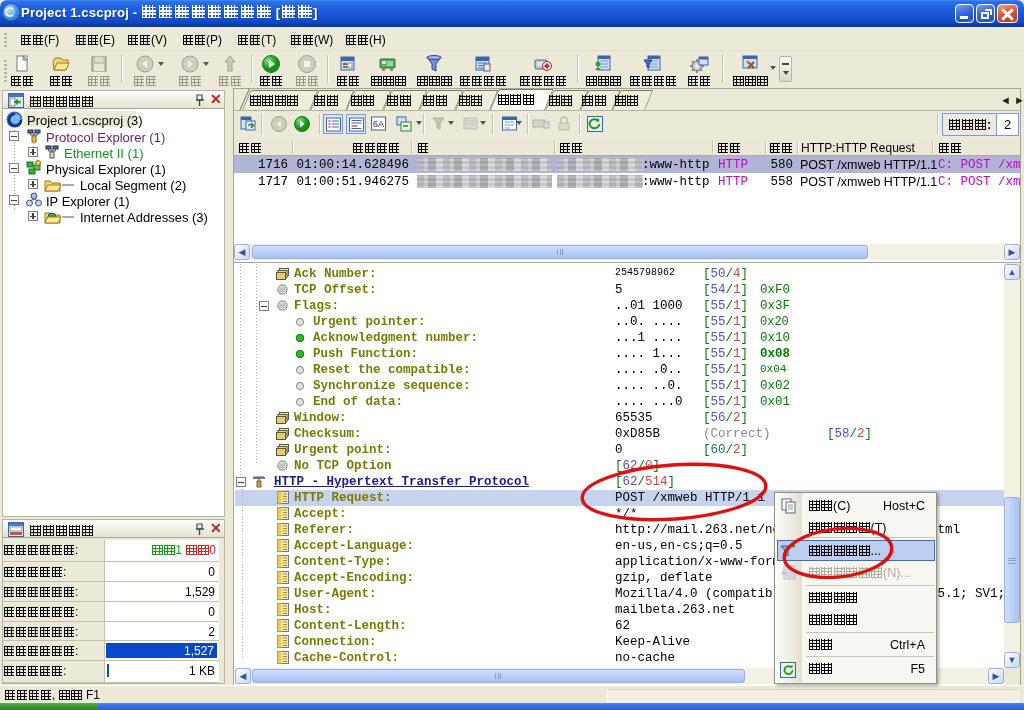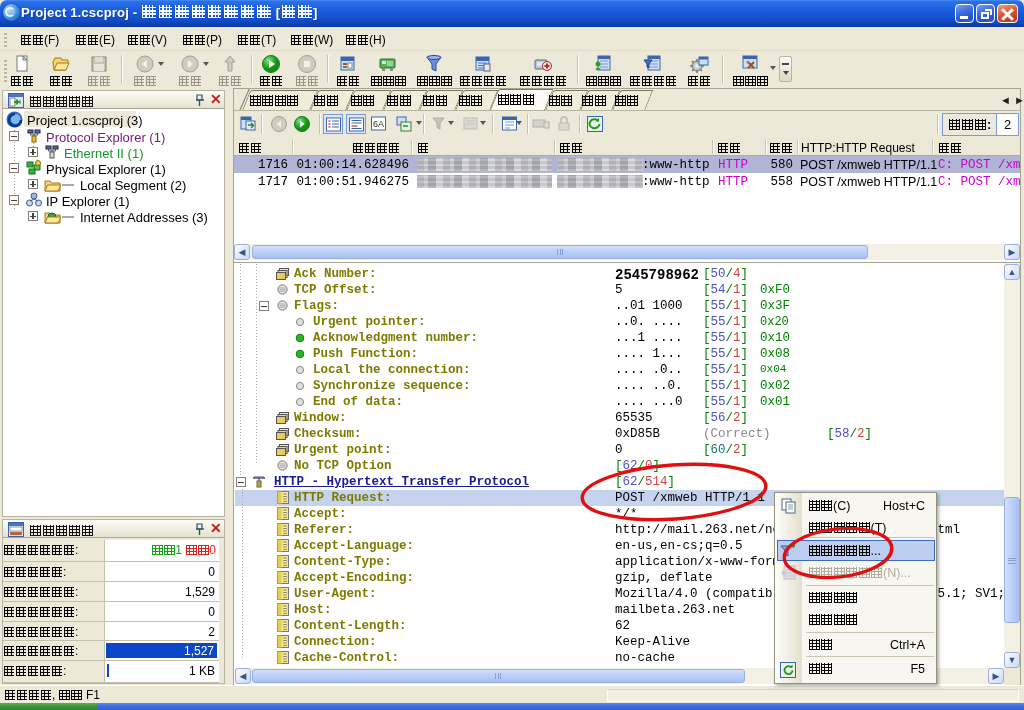--- a/index.html
+++ b/index.html
@@ -438,21 +438,21 @@
 <div class="ab" style="left:234px;top:244px;width:786px;height:16px;background:#f2f1e4"></div><div class="ab" style="left:234px;top:244px;width:16px;height:16px;border-radius:3px;border:1px solid #98b0e0;background:linear-gradient(135deg,#fdfeff,#c8d8f8);color:#3a567e;font-size:9px;text-align:center;line-height:15px">◀</div><div class="ab" style="left:1004px;top:244px;width:16px;height:16px;border-radius:3px;border:1px solid #98b0e0;background:linear-gradient(135deg,#fdfeff,#c8d8f8);color:#3a567e;font-size:9px;text-align:center;line-height:15px">▶</div><div class="ab" style="left:252px;top:245px;width:616px;height:14px;border-radius:3px;background:linear-gradient(180deg,#cfdefc,#bcd0f8 50%,#a8c0f0);border:1px solid #98b0e0"></div><div class="ab" style="left:557px;top:249px;width:7px;height:6px;background:repeating-linear-gradient(90deg,#88a0d8 0 1px,transparent 1px 2.5px)"></div>
 <div class="ab" style="left:234px;top:262px;width:786px;height:423px;background:#fff;border-top:1px solid #a8a494"></div>
 <div class="ab" style="left:240px;top:263px;width:1px;height:224px;background:repeating-linear-gradient(0deg,#aaa 0 1px,transparent 1px 3px)"></div>
 <div class="ab" style="left:256px;top:263px;width:1px;height:200px;background:repeating-linear-gradient(0deg,#aaa 0 1px,transparent 1px 3px)"></div>
 <svg class="ab" style="left:276px;top:268px" width="14" height="12" viewBox="0 0 14 12">
     <rect x="3.5" y="0.5" width="9" height="7" fill="#f8e898" stroke="#555"></rect>
     <rect x="2" y="2.5" width="9" height="7" fill="#f0d878" stroke="#555"></rect>
     <rect x="0.5" y="4.5" width="9" height="7" fill="#e8cc60" stroke="#555"></rect>
   </svg>
 <div class="ab mono" style="left:294px;top:267px;font-size:12.5px;white-space:pre;color:#7d7a00;font-weight:bold">Ack Number:</div>
-<div class="ab mono" style="left:615px;top:267px;font-size:14px;white-space:pre;font-weight:bold;">2545798962</div>
+<div class="ab mono" style="left:615px;top:267px;font-size:10px;white-space:pre;">2545798962</div>
 <div class="ab mono" style="left:703px;top:267px;font-size:12.5px;white-space:pre;"><span style="color:#008000">[</span><span style="color:#5050c8">50</span><span style="color:#008000">/</span><span style="color:#cc4444">4</span><span style="color:#008000">]</span></div>
 <svg class="ab" style="left:277px;top:284px" width="11" height="11" viewBox="0 0 11 11">
     <circle cx="5.5" cy="5.5" r="4.6" fill="#e8e8e4" stroke="#777"></circle>
     <path d="M2.5 4h6M2.5 5.7h6M2.5 7.3h6" stroke="#999" stroke-width="0.8"></path>
   </svg>
 <div class="ab mono" style="left:294px;top:283px;font-size:12.5px;white-space:pre;color:#7d7a00;font-weight:bold">TCP Offset:</div>
 <div class="ab mono" style="left:615px;top:283px;font-size:12.5px;white-space:pre;">5</div>
 <div class="ab mono" style="left:703px;top:283px;font-size:12.5px;white-space:pre;"><span style="color:#008000">[</span><span style="color:#5050c8">54</span><span style="color:#008000">/</span><span style="color:#cc4444">1</span><span style="color:#008000">]</span></div>
 <div class="ab mono" style="left:760px;top:283px;font-size:12.5px;white-space:pre;"><span style="color:#008000">0xF0</span></div>
 <div class="ab" style="left:259px;top:301px;width:10px;height:10px;background:#fff;border:1px solid #848078">
@@ -479,25 +479,25 @@
 <div class="ab mono" style="left:313px;top:331px;font-size:12.5px;white-space:pre;color:#7d7a00;font-weight:bold">Acknowledgment number:</div>
 <div class="ab mono" style="left:615px;top:331px;font-size:12.5px;white-space:pre;">...1 ....</div>
 <div class="ab mono" style="left:703px;top:331px;font-size:12.5px;white-space:pre;"><span style="color:#008000">[</span><span style="color:#5050c8">55</span><span style="color:#008000">/</span><span style="color:#cc4444">1</span><span style="color:#008000">]</span></div>
 <div class="ab mono" style="left:760px;top:331px;font-size:12.5px;white-space:pre;"><span style="color:#008000">0x10</span></div>
 <svg class="ab" style="left:295px;top:349px" width="10" height="10" viewBox="0 0 10 10">
     <circle cx="5" cy="5" r="3.8" fill="#2ab82a" stroke="#117a11"></circle>
   </svg>
 <div class="ab mono" style="left:313px;top:347px;font-size:12.5px;white-space:pre;color:#7d7a00;font-weight:bold">Push Function:</div>
 <div class="ab mono" style="left:615px;top:347px;font-size:12.5px;white-space:pre;">.... 1...</div>
 <div class="ab mono" style="left:703px;top:347px;font-size:12.5px;white-space:pre;"><span style="color:#008000">[</span><span style="color:#5050c8">55</span><span style="color:#008000">/</span><span style="color:#cc4444">1</span><span style="color:#008000">]</span></div>
-<div class="ab mono" style="left:760px;top:347px;font-size:12.5px;white-space:pre;"><span style="color:#008000">0x08</span></div>
+<div class="ab mono" style="left:760px;top:347px;font-size:12.5px;white-space:pre;font-weight:bold;"><span style="color:#008000">0x08</span></div>
 <svg class="ab" style="left:295px;top:365px" width="10" height="10" viewBox="0 0 10 10">
     <circle cx="5" cy="5" r="3.6" fill="#e0e0dc" stroke="#888"></circle>
   </svg>
-<div class="ab mono" style="left:313px;top:363px;font-size:12.5px;white-space:pre;color:#7d7a00;font-weight:bold">Local the connection:</div>
+<div class="ab mono" style="left:313px;top:363px;font-size:12.5px;white-space:pre;color:#7d7a00;font-weight:bold">Reset the compatible:</div>
 <div class="ab mono" style="left:615px;top:363px;font-size:12.5px;white-space:pre;">.... .0..</div>
 <div class="ab mono" style="left:703px;top:363px;font-size:12.5px;white-space:pre;"><span style="color:#008000">[</span><span style="color:#5050c8">55</span><span style="color:#008000">/</span><span style="color:#cc4444">1</span><span style="color:#008000">]</span></div>
 <div class="ab mono" style="left:760px;top:363px;font-size:11px;white-space:pre;"><span style="color:#008000">0x04</span></div>
 <svg class="ab" style="left:295px;top:381px" width="10" height="10" viewBox="0 0 10 10">
     <circle cx="5" cy="5" r="3.6" fill="#e0e0dc" stroke="#888"></circle>
   </svg>
 <div class="ab mono" style="left:313px;top:379px;font-size:12.5px;white-space:pre;color:#7d7a00;font-weight:bold">Synchronize sequence:</div>
 <div class="ab mono" style="left:615px;top:379px;font-size:12.5px;white-space:pre;">.... ..0.</div>
 <div class="ab mono" style="left:703px;top:379px;font-size:12.5px;white-space:pre;"><span style="color:#008000">[</span><span style="color:#5050c8">55</span><span style="color:#008000">/</span><span style="color:#cc4444">1</span><span style="color:#008000">]</span></div>
 <div class="ab mono" style="left:760px;top:379px;font-size:12.5px;white-space:pre;"><span style="color:#008000">0x02</span></div>

